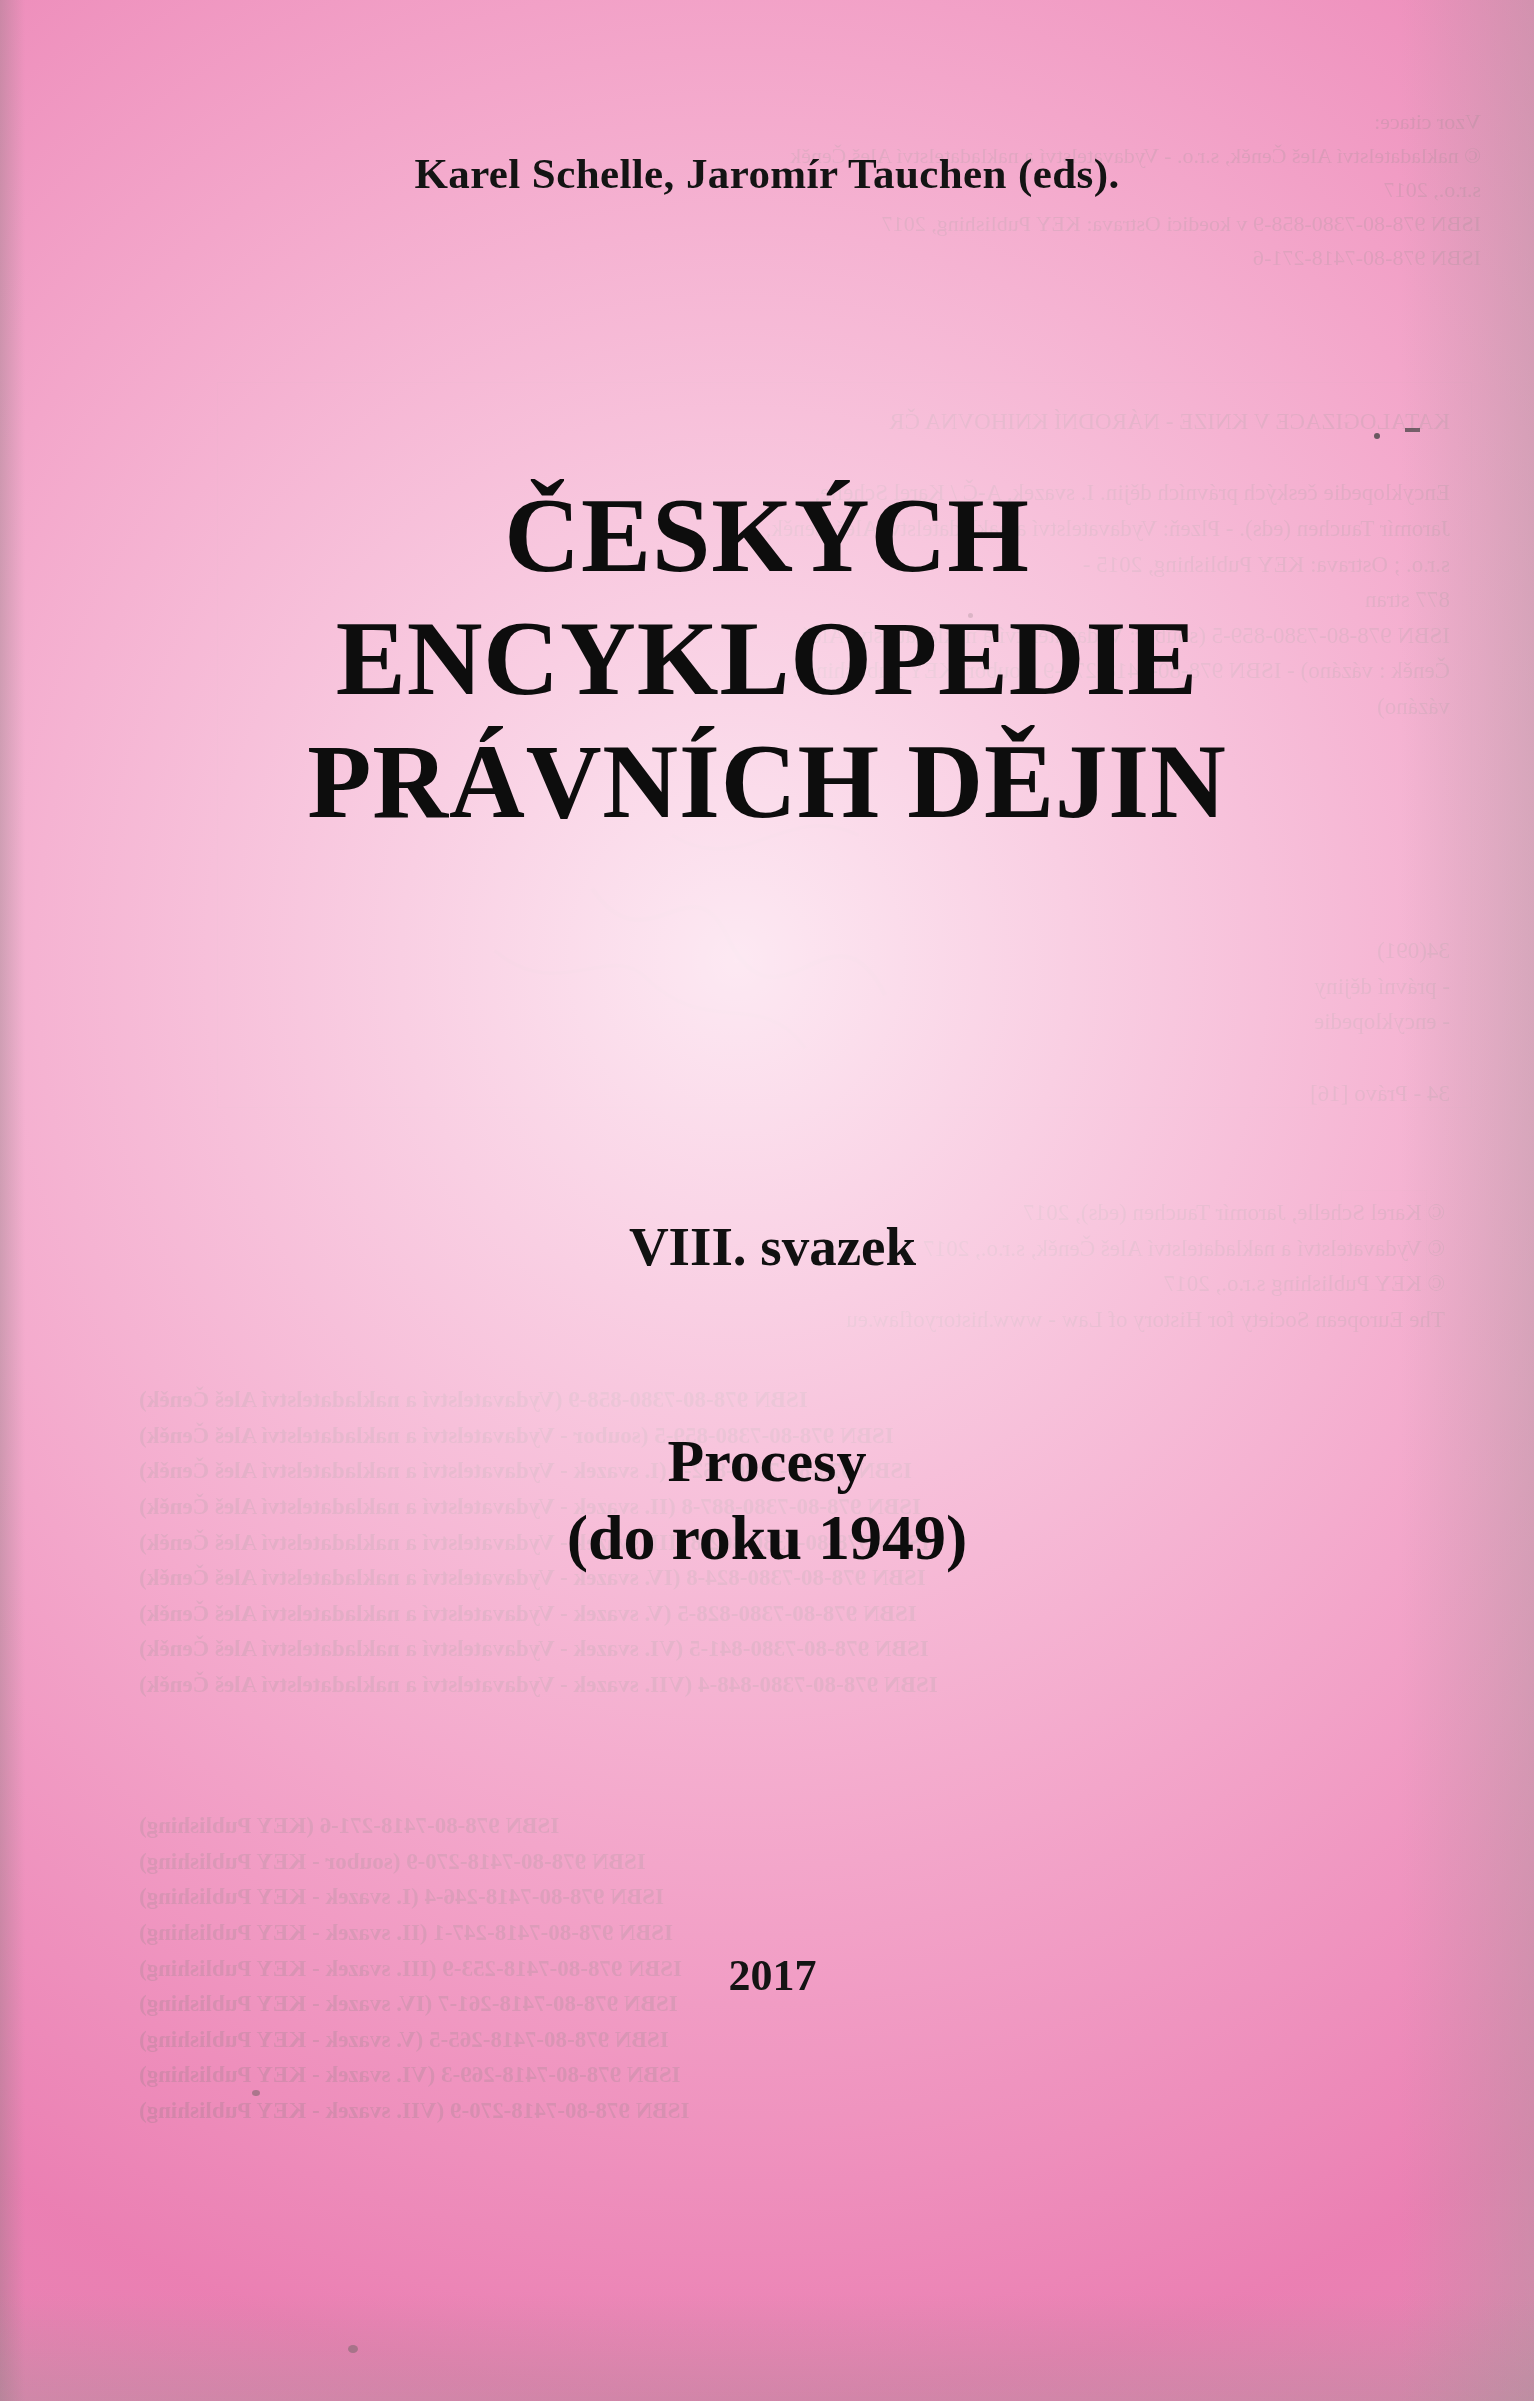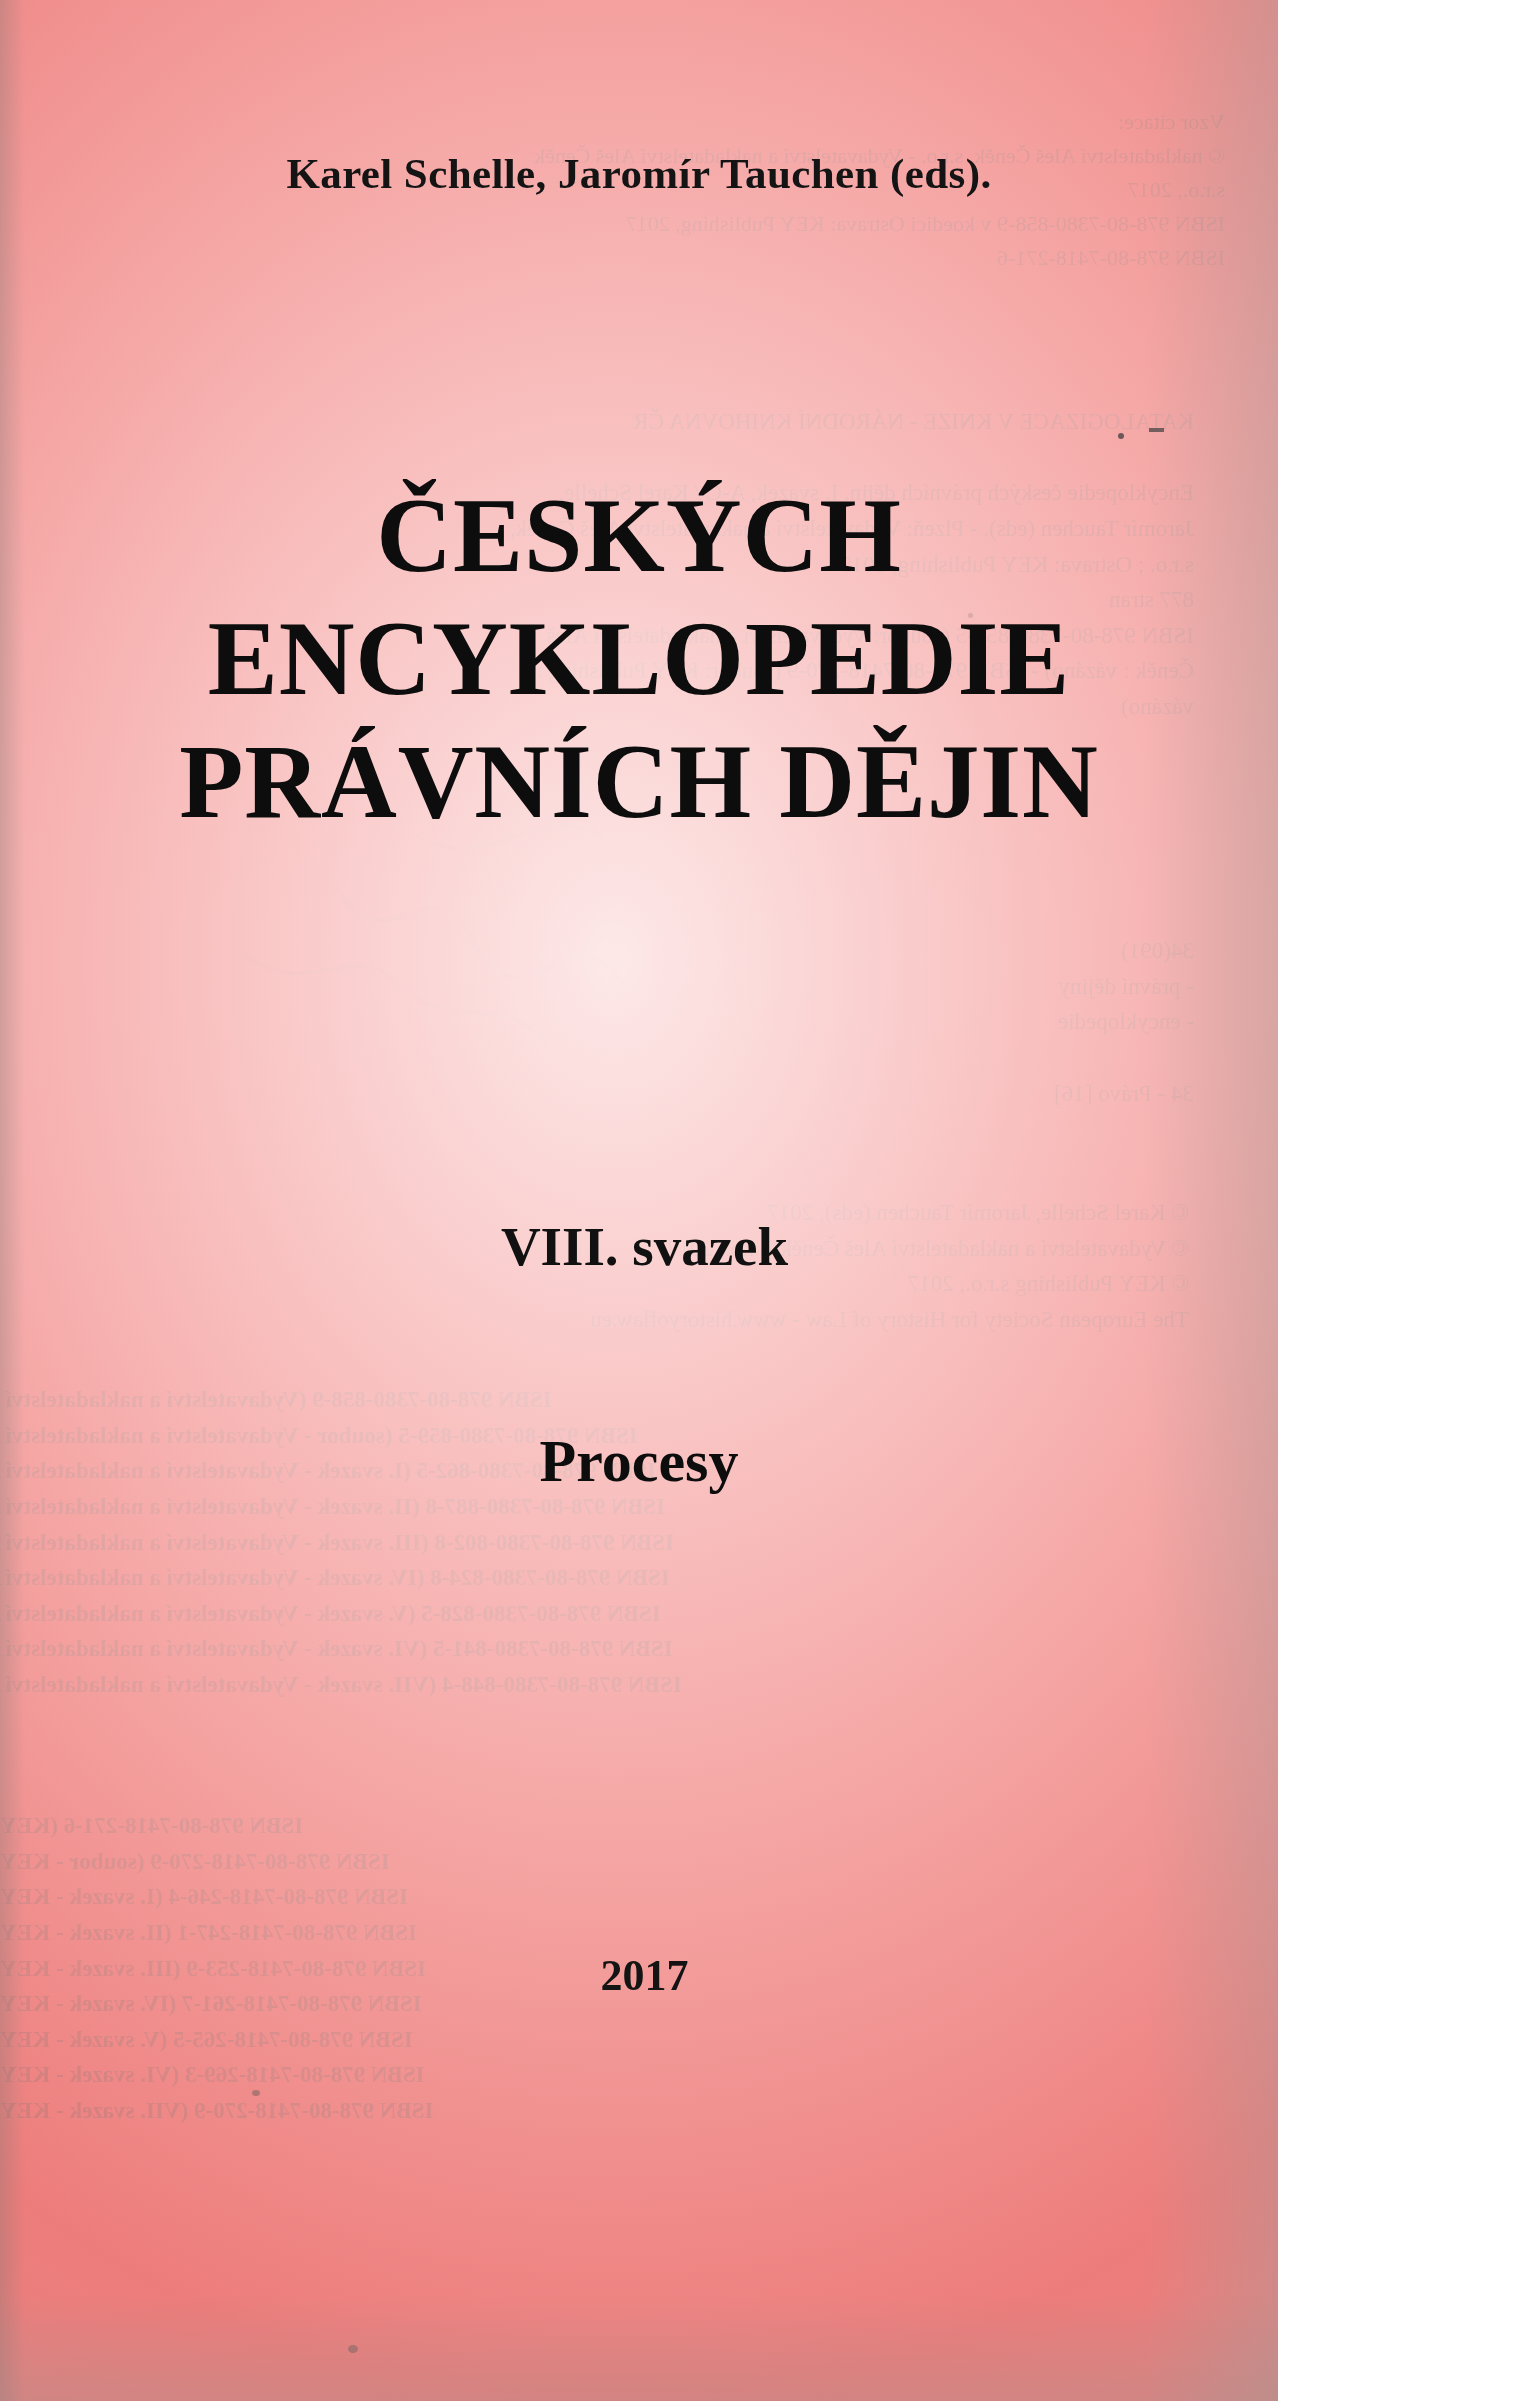--- a/index.html
+++ b/index.html
@@ -2,23 +2,23 @@
 <html style="font-size:14.2px"><head>
 <meta charset="utf-8">
 <style>
   html, body {
     margin: 0;
     padding: 0;
     background: #ffffff;
   }
   .page {
     position: relative;
-    width: 1278px;
+    width: 1534px;
     height: 2401px;
-    background: #ef4444;
+    background: #ec4899;
     overflow: hidden;
     font-family: "Liberation Serif", serif;
     color: #111111;
     text-decoration: underline;
   }
   
   .scan-tint {
     position: absolute;
     inset: 0;
     background:
@@ -264,20 +264,21 @@
     <div class="title">
       <div class="line">ČESKÝCH</div>
       <div class="line">ENCYKLOPEDIE</div>
       <div class="line">PRÁVNÍCH DĚJIN</div>
     </div>
 
     <div class="volume">VIII. svazek</div>
 
     <div class="subtitle">
       <div class="main">Procesy</div>
+      <div class="paren">(do roku 1949)</div>
     </div>
 
     <div class="year">2017</div>
   </div>
 
   <div class="dot-mark"></div>
   <div class="dash-mark"></div>
 
   <div class="speck" style="left:252px; top:2090px; width:8px; height:6.2px;"></div>
   <div class="speck" style="left:348px; top:2345px; width:9.8px; height:8px;"></div>

